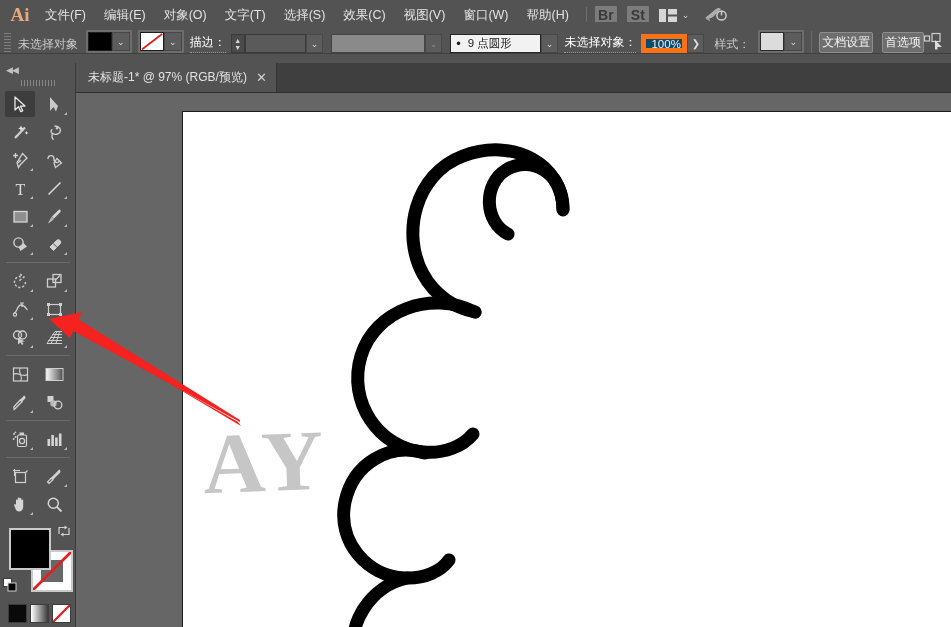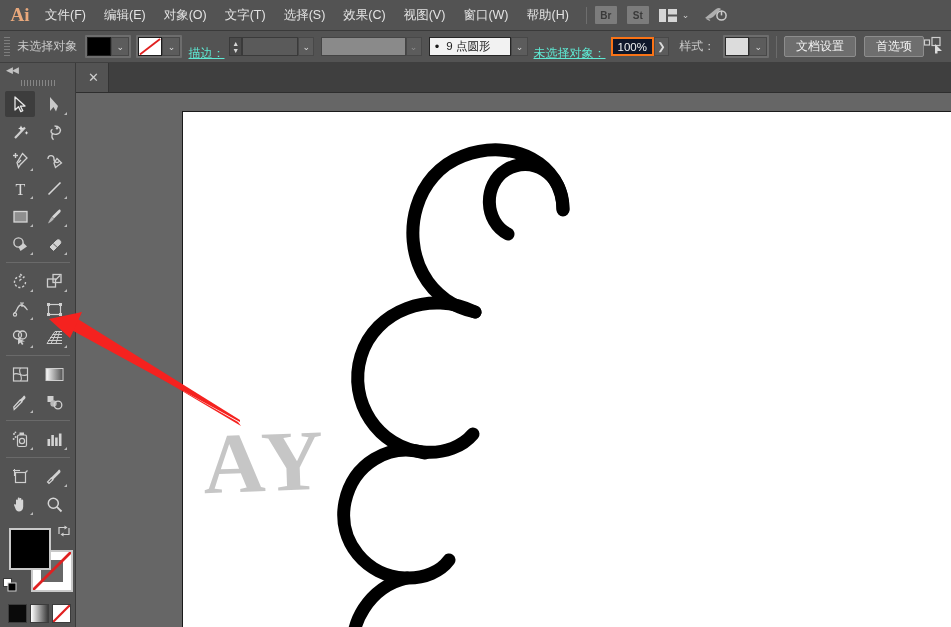--- a/index.html
+++ b/index.html
@@ -26,41 +26,41 @@
     padding-left:4px;
   }
   .menu-item {
     padding:4px 9px; color:#e3e3e3; font-size:12.5px; white-space:nowrap;
     cursor:default;
     text-align:center;
   }
   .menu-sep-v { width:1px; height:17px; background:#6e6e6e; margin:0 8px; }
   .sq-btn {
     width:22px; height:18px; background:#7c7c7c; color:#3a3a3a;
-    font-size:10px; font-weight:bold; display:flex; align-items:center;
+    font-size:14px; font-weight:bold; display:flex; align-items:center;
     justify-content:center; border-radius:1px; margin-right:10px;
   }
   .layout-ico { display:flex; align-items:center; gap:5px; margin-right:4px; }
   .chev { font-size:9px; color:#d0d0d0; }
   .rocket { margin-left:10px; opacity:.9; }
 
   
   .optbar {
-    position:absolute; left:0; top:31px; width:951px; height:32px;
-    background:#535353; display:flex; align-items:center;
+    position:absolute; left:0; top:22px; width:951px; height:32px;
+    background:#535353; display:flex; align-items:flex-end;
     border-bottom:1px solid #3f3f3f;
   }
   .grip {
     width:7px; height:20px; margin:0 5px 0 4px;
     background:repeating-linear-gradient(to bottom,#7d7d7d 0 1px,#535353 1px 3px);
   }
   .opt-label { color:#c9c9c9; font-size:12px; margin:0 8px 0 2px; white-space:nowrap; }
   .opt-label-dotted {
-    color:#5eead4; font-size:12px; margin:16px 5px 0 6px; white-space:nowrap;
-    border-bottom:1px dotted #9a9a9a; padding-bottom:1px;text-decoration:underline;
+    color:#ffffff; font-size:12px; margin:16px 5px 0 6px; white-space:nowrap;
+    border-bottom:1px dotted #9a9a9a; padding-bottom:1px;
   }
   .vdiv { width:1px; height:22px; background:#6b6b6b; margin:0 7px; }
 
   .swatch-box {
     width:24px; height:19px; border:1px solid #1d1d1d;
     background:#fff; position:relative;
   }
   .swatch-fill { background:#000; }
   .none-slash { position:absolute; inset:0; }
   .dd-btn {
@@ -76,32 +76,32 @@
     display:flex; flex-direction:column; align-items:center;
     justify-content:center; color:#d8d8d8; font-size:7px; line-height:7px;
   }
   .field {
     height:19px; background:#4e4e4e; border:1px solid #3a3a3a;
     display:flex; align-items:center; padding:0 5px; color:#e8e8e8;
     font-size:11.5px;
   }
   .field-disabled { background:#5a5a5a; color:#6f6f6f; }
   .field-light { background:#f2f2f2; color:#1a1a1a; border:1px solid #262626; }
-  .field-dark  { background:#0f172a; color:#f0f0f0; border:2px solid #f97316; }
+  .field-dark  { background:#0c4a6e; color:#f0f0f0; border:5px solid #f97316; }
   .grey-block { width:95px; height:19px; background:#8a8a8a; border:1px solid #444; }
   .profile-dd { width:18px; height:19px; background:#5c5c5c; border:1px solid #484848;
      display:flex;align-items:center;justify-content:center;color:#8e8e8e;font-size:9px;}
   .arrowbtn { width:17px; height:19px; background:#5c5c5c; border:1px solid #484848;
      display:flex;align-items:center;justify-content:center;color:#ddd;font-size:10px;}
   .style-sw { width:24px; height:19px; background:#dcdcdc; border:1px solid #2b2b2b; }
   .push-btn {
     height:21px; background:#6e6e6e; border:1px solid #8d8d8d;
     border-radius:2px; color:#f2f2f2; font-size:12px;
     display:flex; align-items:center; justify-content:center;
-    padding:0 11px; white-space:nowrap;
+    padding:0 2px; white-space:nowrap;
   }
 
   
   .tabbar {
     position:absolute; left:76px; top:63px; width:875px; height:30px;
     background:#3f3f3f; border-bottom:1px solid #2e2e2e;
     display:flex; align-items:flex-end;
   }
   .doctab {
     height:29px; background:#535353; display:flex; align-items:center;
@@ -272,20 +272,21 @@
       <svg width="22" height="18" viewBox="0 0 22 18">
         <rect x="0.5" y="4" width="5" height="5" fill="none" stroke="#cfcfcf" stroke-width="1.2"></rect>
         <rect x="8" y="1.5" width="8" height="8" fill="none" stroke="#cfcfcf" stroke-width="1.2"></rect>
         <path d="M11 8 L18 15 L13.5 15 L13.5 17.5 L11 17.5 Z" fill="#dcdcdc"></path>
       </svg>
     </div>
   </div>
 
   <div class="tabbar">
     <div class="doctab">
+      <span>未标题-1* @ 97% (RGB/预览)</span>
       <span class="tab-close">✕</span>
     </div>
   </div>
 
   <div class="toolpanel">
     <div class="tp-head">
       <span class="dchev">◀◀</span>
     </div>
     <div class="tp-grip"></div>
 

